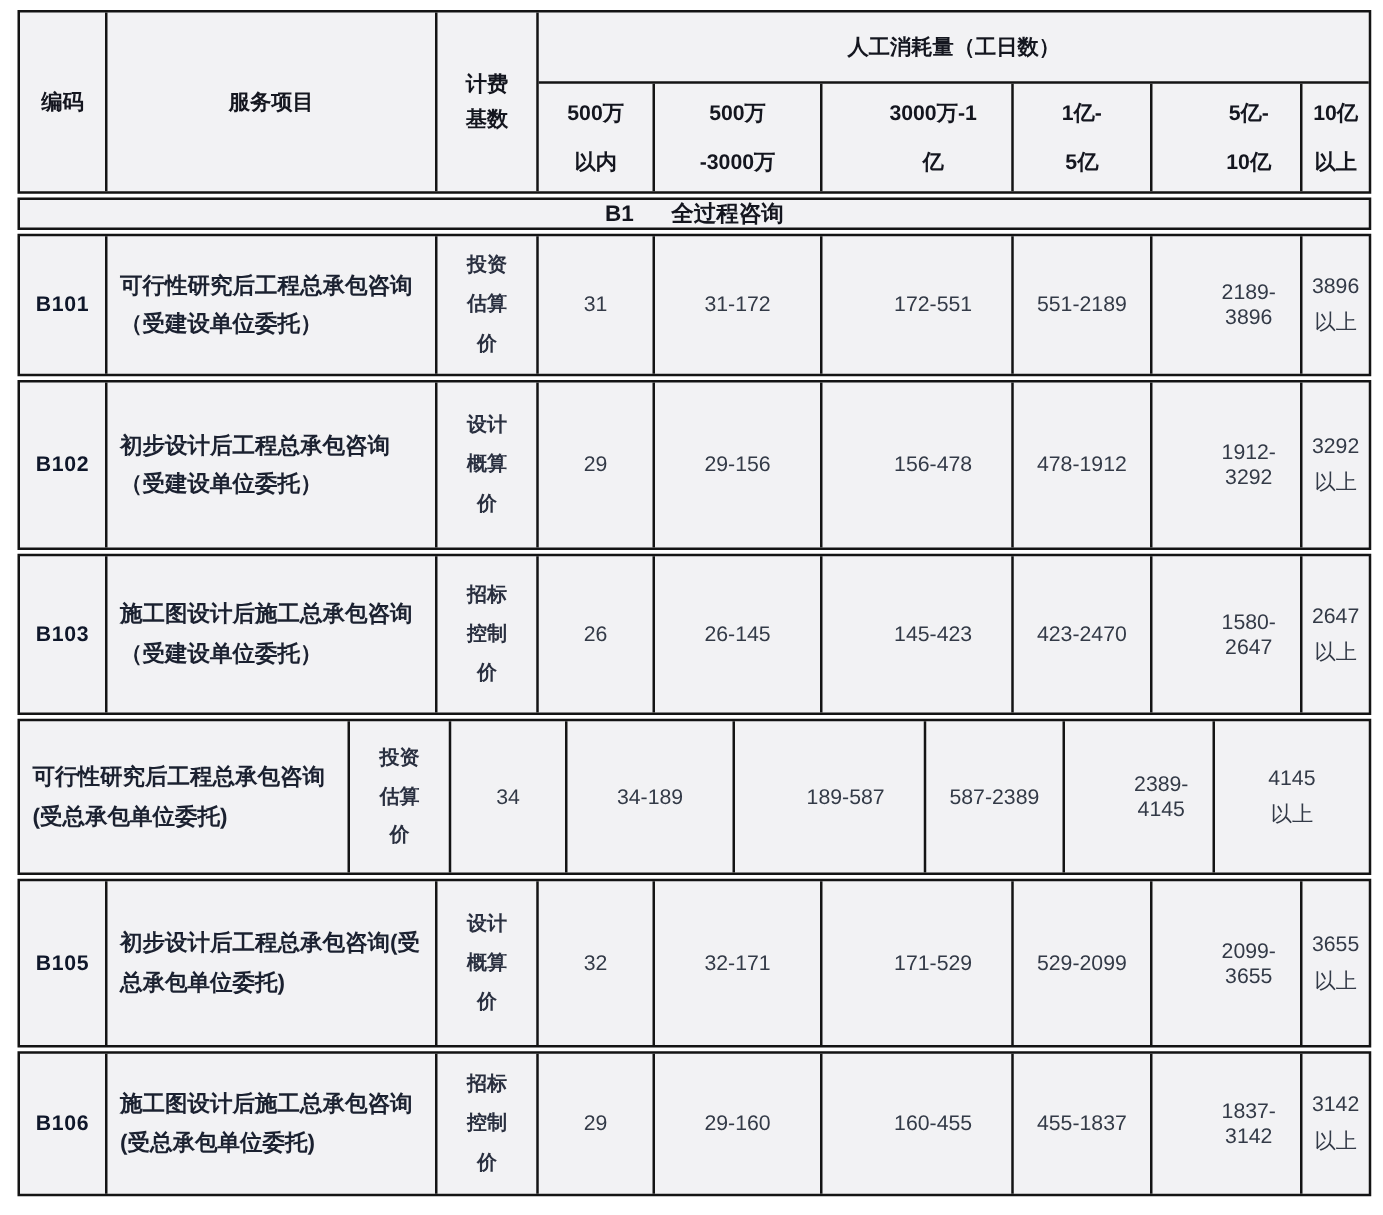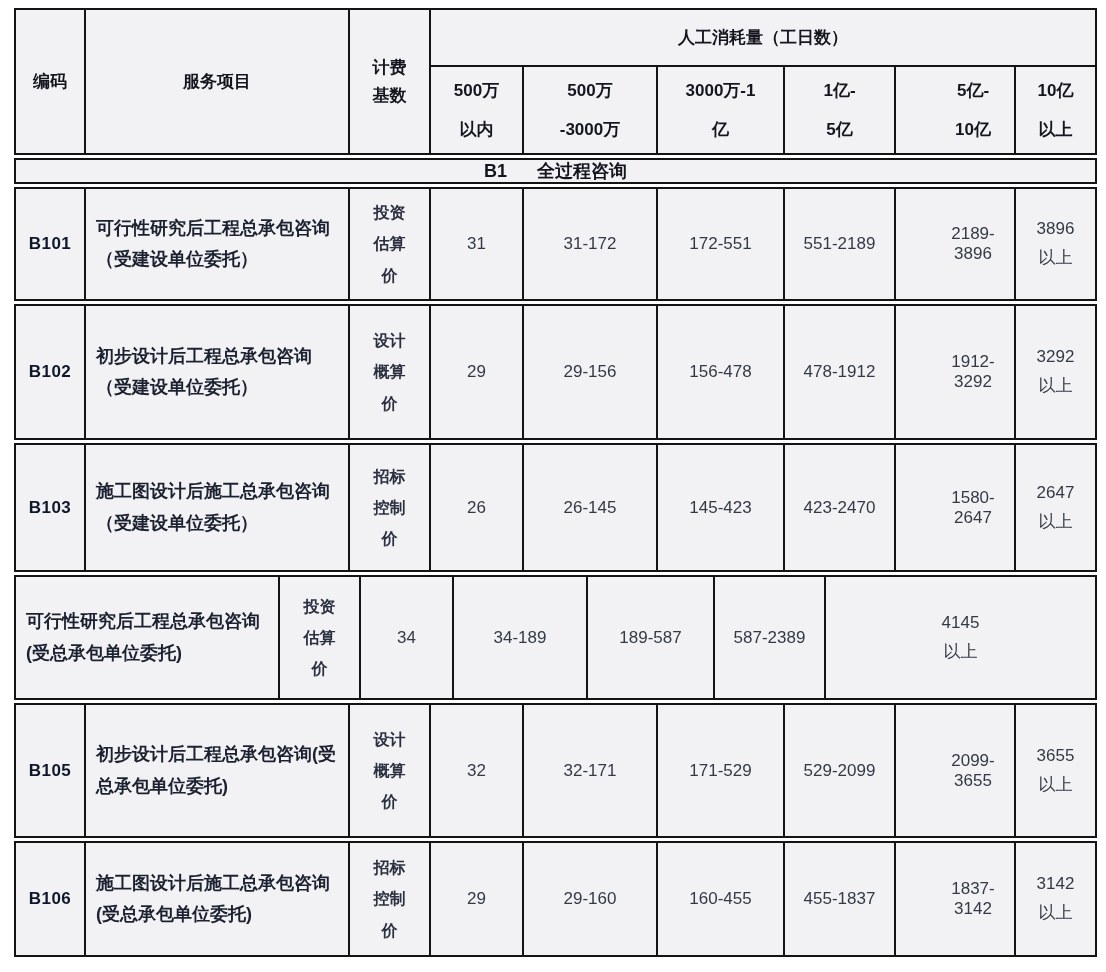--- a/index.html
+++ b/index.html
@@ -32,21 +32,21 @@
     color: #2e3442;
     font-size: 17px;
     padding: 4px 4px;
   }
   .cell:last-child { border-right: none; }
   .w-code   { width: 70px;  flex: 0 0 70px; }
   .w-serv   { width: 264px; flex: 0 0 264px; }
   .w-basis  { width: 81px;  flex: 0 0 81px; }
   .w-c1 { width: 93px;  flex: 0 0 93px; }
   .w-c2 { width: 134px; flex: 0 0 134px; }
-  .w-c3 { width: 127px; flex: 0 0 127px; }
+  .w-c3 { width: 127px; flex: 0 0 127px; margin-left: 26px; }
   .w-c4 { width: 111px; flex: 0 0 111px; }
   .w-c5 { width: 120px; flex: 0 0 120px; padding-left: 40px; }
   .w-c6 { flex: 1 1 auto; }
 
   
   .header-box { height: 147px; }
   .hdr-label { font-weight: bold; color: #14161f; font-size: 17px; line-height: 1.6; }
   .group-col { display: flex; flex-direction: column; flex: 1 1 auto; }
   .group-title {
     height: 58px;
@@ -197,20 +197,21 @@
       <div class="cell w-serv serv-cell">可行性研究后工程总承包咨询(受总承包单位委托)</div>
       <div class="cell w-basis">
         <span class="basis-line">投资</span>
         <span class="basis-line">估算</span>
         <span class="basis-line">价</span>
       </div>
       <div class="cell w-c1 num-cell">34</div>
       <div class="cell w-c2 num-cell">34-189</div>
       <div class="cell w-c3 num-cell">189-587</div>
       <div class="cell w-c4 num-cell">587-2389</div>
+      <div class="cell w-c5 num-cell">2389-4145</div>
       <div class="cell w-c6 num-cell">
         <span class="over-line">4145</span>
         <span class="over-line">以上</span>
       </div>
     </div>
 
     <div class="rowbox h-b105">
       <div class="cell w-code code-cell">B105</div>
       <div class="cell w-serv serv-cell">初步设计后工程总承包咨询(受总承包单位委托)</div>
       <div class="cell w-basis">

